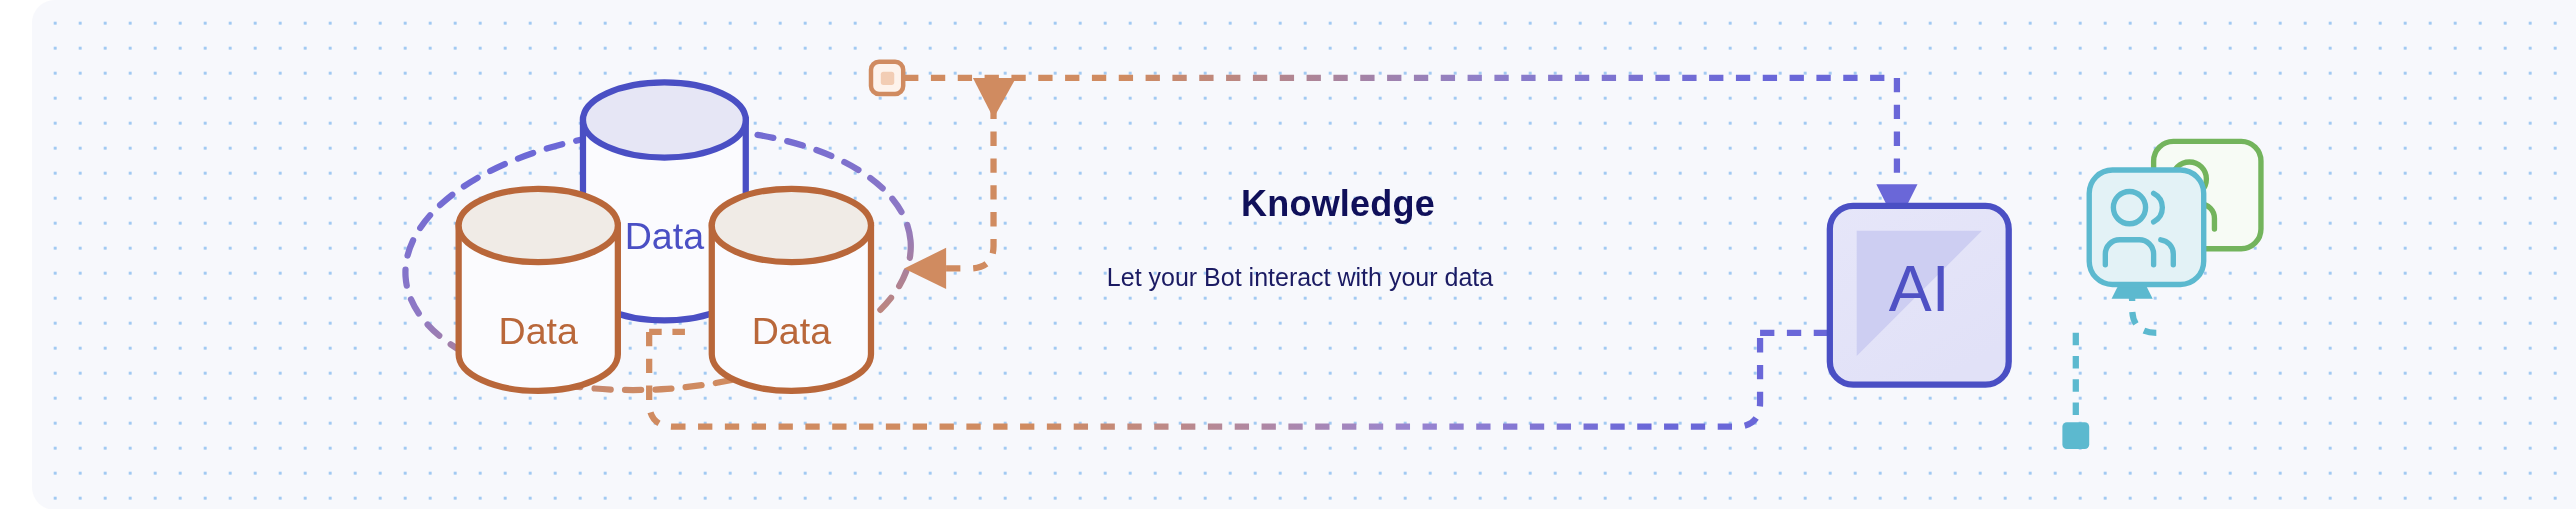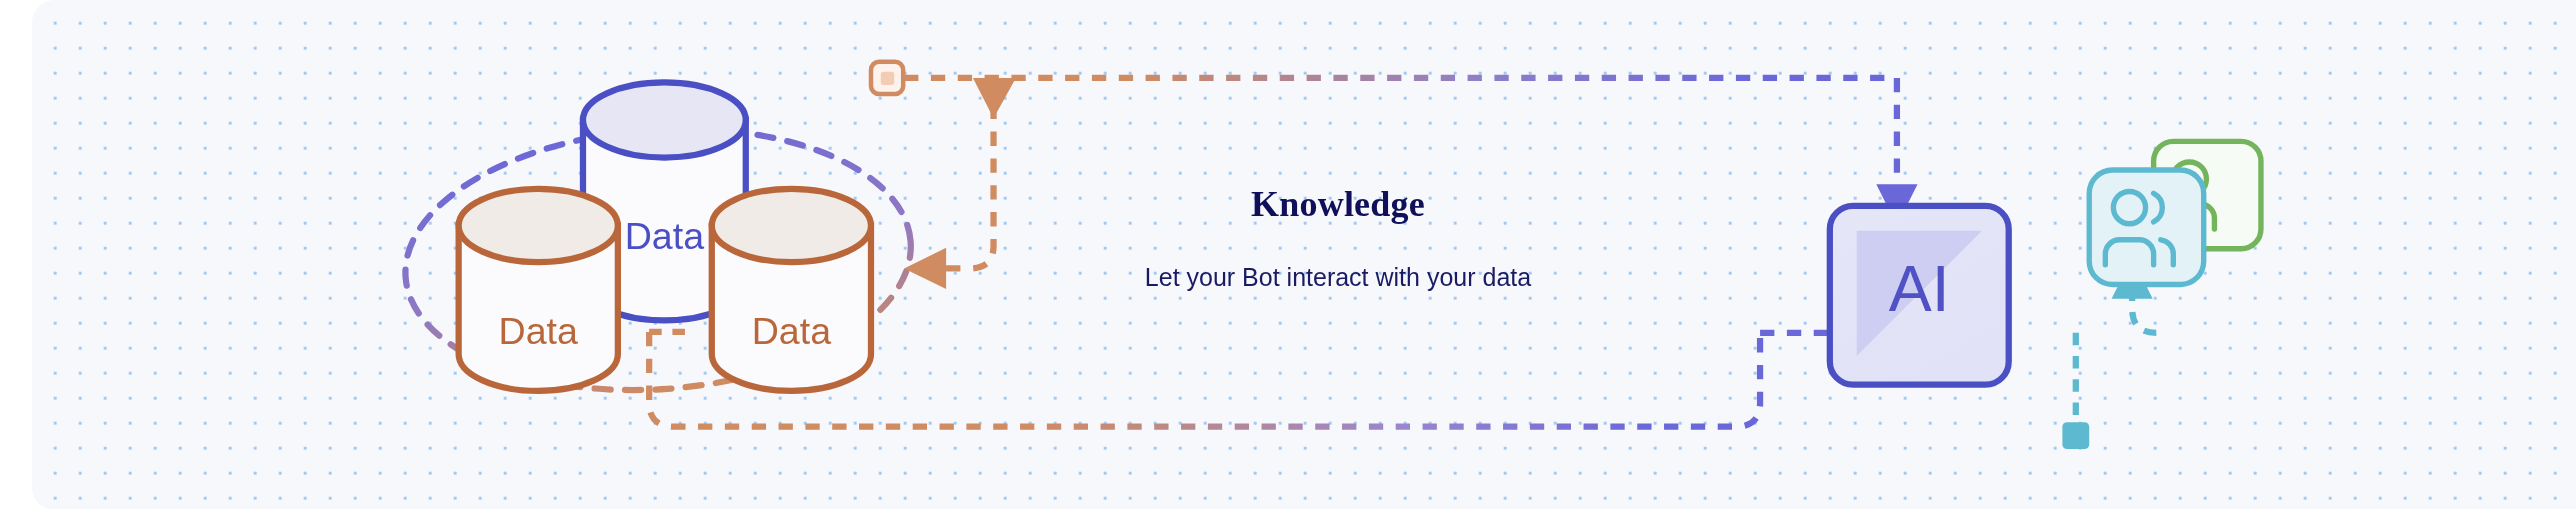--- a/index.html
+++ b/index.html
@@ -44,25 +44,24 @@
     left: 1002px;
     top: 186px;
     width: 608px;
     text-align: center;
     font-size: 36px;
     font-weight: bold;
     color: #10105a;
     letter-spacing: 0.2px;
     line-height: 1;
     white-space: nowrap;
-    font-family: Liberation Serif, serif;
   }
   .subline {
     position: absolute;
-    left: 948px;
+    left: 910px;
     top: 265px;
     width: 716px;
     text-align: center;
     font-size: 25px;
     font-weight: normal;
     color: #1b1b63;
     line-height: 1;
     white-space: nowrap;
   }
 </style>

